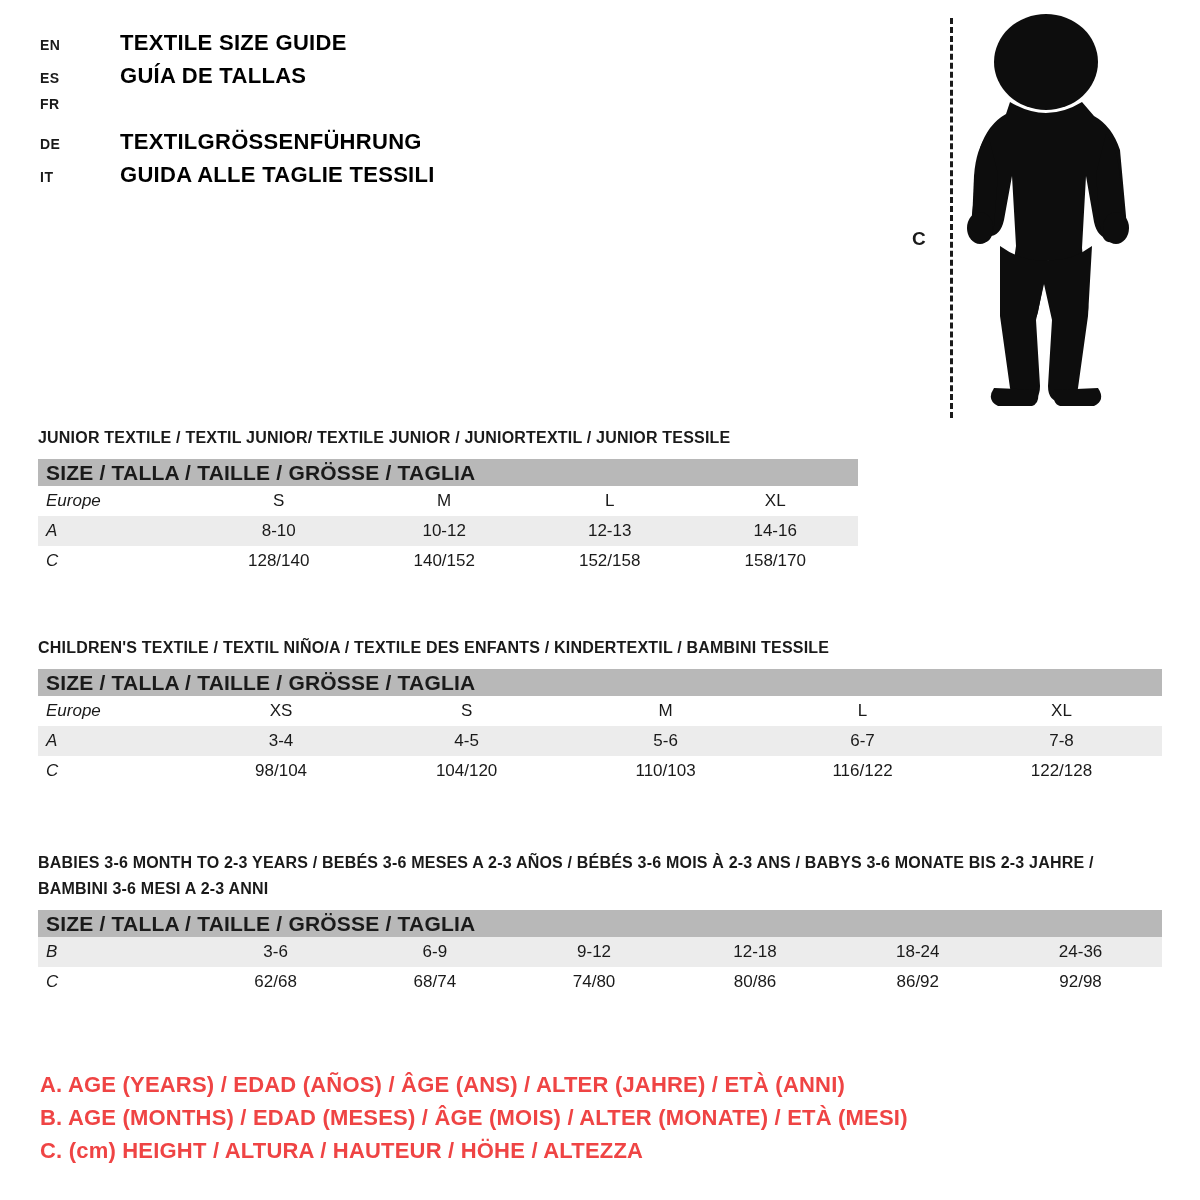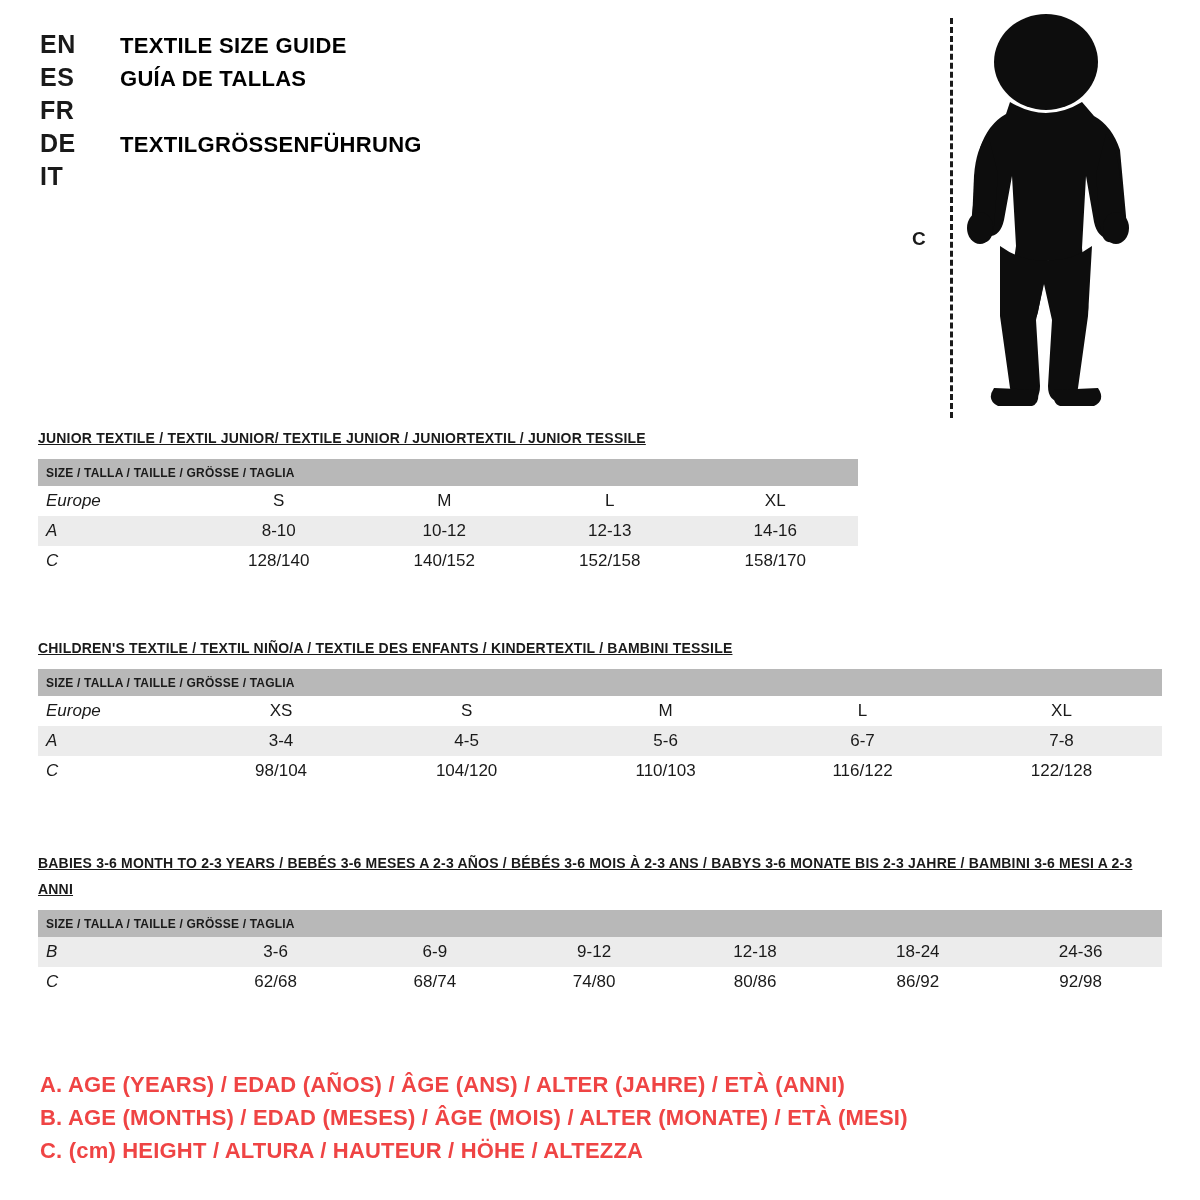--- a/index.html
+++ b/index.html
@@ -23,21 +23,21 @@
     left: 40px;
     width: 560px;
   }
   .lang-row {
     display: flex;
     align-items: baseline;
     height: 33px;
   }
   .lang-code {
     width: 80px;
-    font-size: 25px;
+    font-size: 14px;
     font-weight: bold;
     letter-spacing: 0.5px;
     color: #1a1a1a;
   }
   .lang-text {
     font-size: 22px;
     font-weight: bold;
     letter-spacing: 0.3px;
     color: #000000;
     text-transform: uppercase;
@@ -73,43 +73,42 @@
     border-left: 3px dashed #1a1a1a;
   }
 
   
   .section {
     position: absolute;
     left: 38px;
     width: 1124px;
   }
   .section-title {
-    font-size: 14px;
+    font-size: 16px;
     font-weight: bold;
     letter-spacing: 0.2px;
     color: #1a1a1a;
     text-transform: uppercase;
     line-height: 26px;
     margin-bottom: 8px;
-    text-decoration: underline;
   }
   table.size-table {
     border-collapse: collapse;
     font-size: 17px;
     color: #1a1a1a;
   }
   table.size-table td {
     padding: 0;
     height: 30px;
     vertical-align: middle;
   }
   .band {
     background: #b8b8b8;
     font-weight: bold;
-    font-size: 12px;
+    font-size: 21px;
     letter-spacing: 0.2px;
     padding-left: 8px !important;
     height: 27px !important;
   }
   .row-shaded { background: #ececec; }
   .row-plain  { background: #ffffff; }
   .cell-label {
     padding-left: 8px !important;
     font-weight: normal;
     text-align: left;
@@ -145,20 +144,21 @@
   </div>
   <div class="lang-row">
     <span class="lang-code">FR</span>
   </div>
   <div class="lang-row">
     <span class="lang-code">DE</span>
     <span class="lang-text">Textilgrößenführung</span>
   </div>
   <div class="lang-row">
     <span class="lang-code">IT</span>
+    <span class="lang-text">Guida alle taglie tessili</span>
   </div>
 </div>
 
 <div class="figure-area">
   <div class="dash-line"></div>
   <span class="c-label">C</span>
   <svg width="210" height="410" viewBox="0 0 210 410">
     <g fill="#0d0d0d">
 
       <ellipse cx="106" cy="52" rx="52" ry="48"></ellipse>

